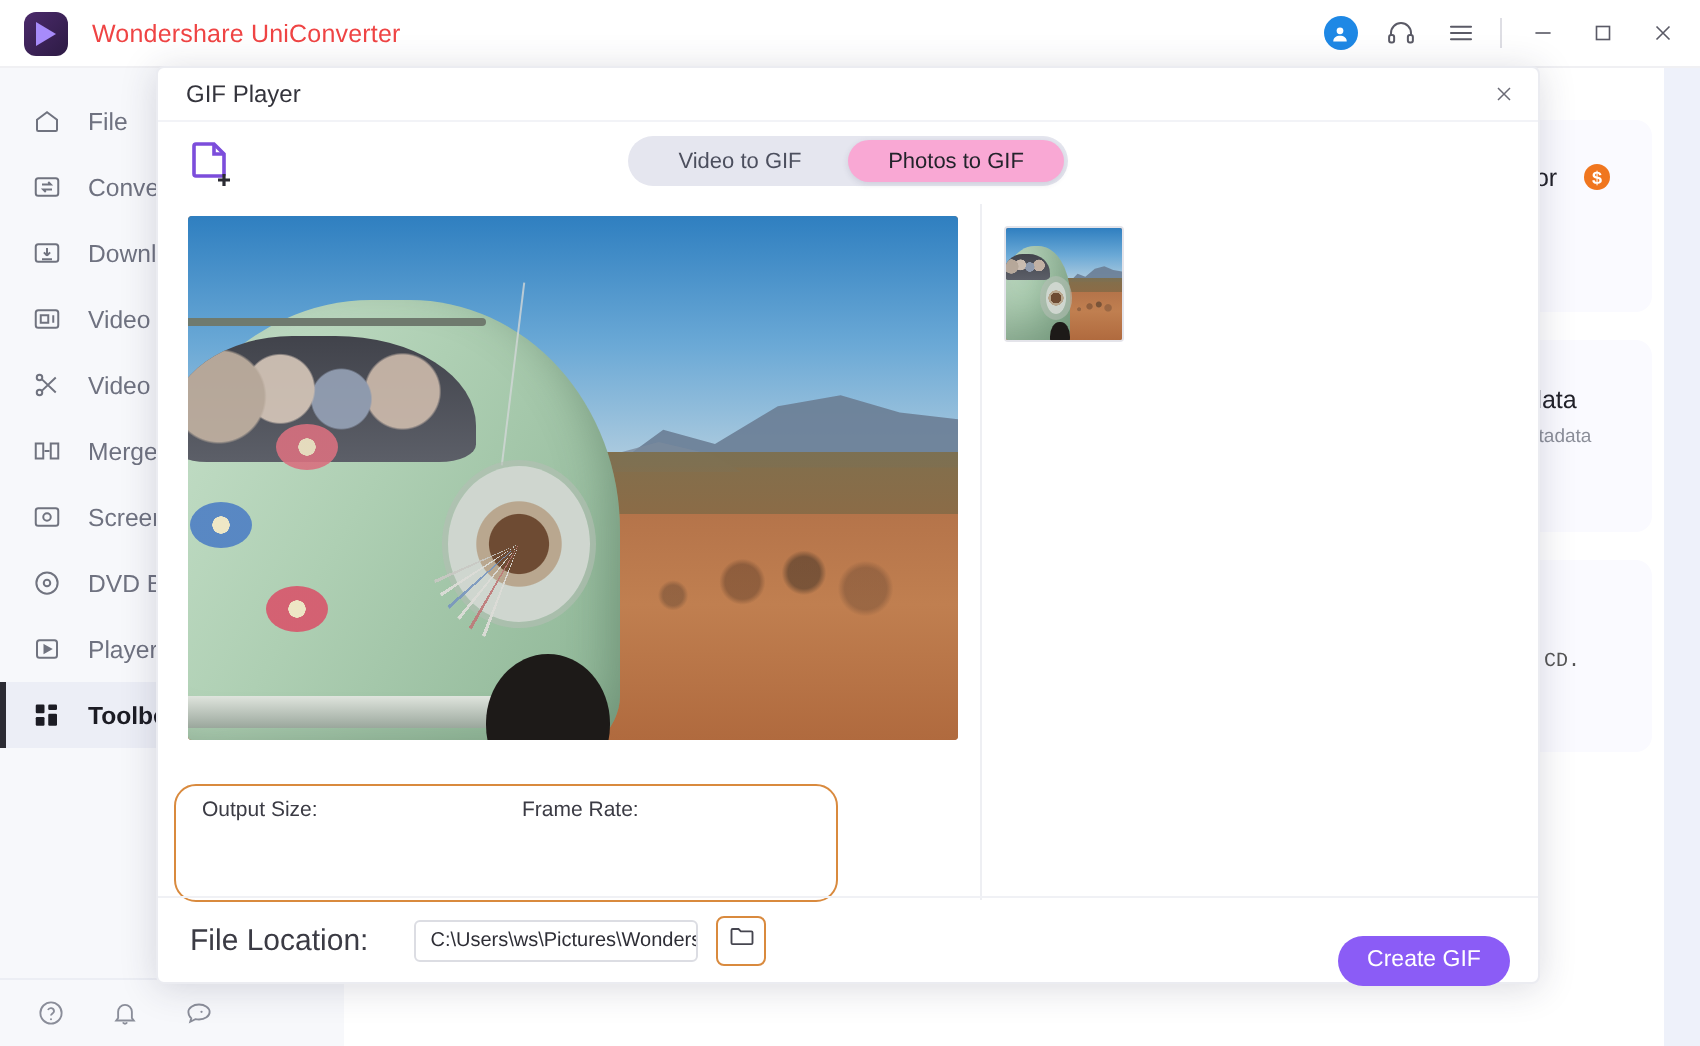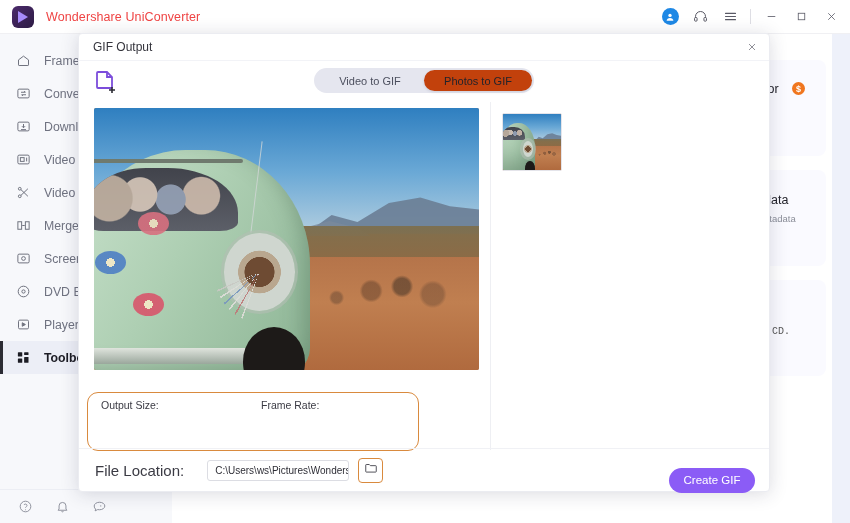--- a/index.html
+++ b/index.html
@@ -160,21 +160,21 @@
     width: 220px; height: 25px;
     background: #e5e6ef; border-radius: 13px;
     display: flex; align-items: center; padding: 2px;
   }
   .seg {
     flex: 1; height: 21px; border-radius: 11px;
     display: flex; align-items: center; justify-content: center;
     font-size: 11px; color: #4c4f5e;
   }
   .seg.on {
-    background: #c2410c; color: #23232b;
+    background: #f9a8d4; color: #23232b;
     box-shadow: 0 1px 3px rgba(60,60,90,.14);
   }
 
   
   .modal-body {
     position: relative; height: 348px;
     display: flex;
   }
   .preview-col {
     width: 400px; padding: 6px 0 0 15px; position: relative;
@@ -424,21 +424,21 @@
     <div class="bg-rightrail"></div>
   </div>
 
   <div class="sidebar">
     <div class="side-item">
       <span class="side-ico">
           <svg width="15" height="15" viewBox="0 0 24 24" fill="none" stroke="currentColor" stroke-width="1.6">
             <path d="M4 11l8-6 8 6v8a1 1 0 01-1 1H5a1 1 0 01-1-1z"></path>
           </svg>
         </span>
-      <span>Frame</span>
+      <span>File</span>
     </div>
     <div class="side-item">
       <span class="side-ico">
           <svg width="15" height="15" viewBox="0 0 24 24" fill="none" stroke="currentColor" stroke-width="1.6">
             <rect x="3" y="5" width="18" height="14" rx="2"></rect>
             <path d="M8 10h7l-2-2M16 14H9l2 2"></path>
           </svg>
         </span>
       <span>Converter</span>
     </div>
@@ -539,21 +539,21 @@
             <path d="M3.5 11.2c0-3.4 3.8-6 8.5-6s8.5 2.6 8.5 6-3.8 6-8.5 6c-1 0-2-.1-2.9-.3L5 19l.8-2.8c-1.4-1.1-2.3-2.6-2.3-5z"></path>
             <circle cx="14" cy="11" r=".9" fill="currentColor" stroke="none"></circle>
           </svg>
         </span>
     </div>
   </div>
 
   <div class="modal">
 
     <div class="modal-head">
-      <div class="modal-title">GIF Output</div>
+      <div class="modal-title">GIF Player</div>
       <div class="modal-close">
         <svg width="12" height="12" viewBox="0 0 24 24" stroke="currentColor" stroke-width="1.5">
             <path d="M6 6l12 12M18 6L6 18"></path>
           </svg>
       </div>
     </div>
 
     <div class="modal-sub">
       <span class="addfile-icon">
         <svg width="24" height="26" viewBox="0 0 24 26" fill="none" stroke="#7c4ddb" stroke-width="1.8">

